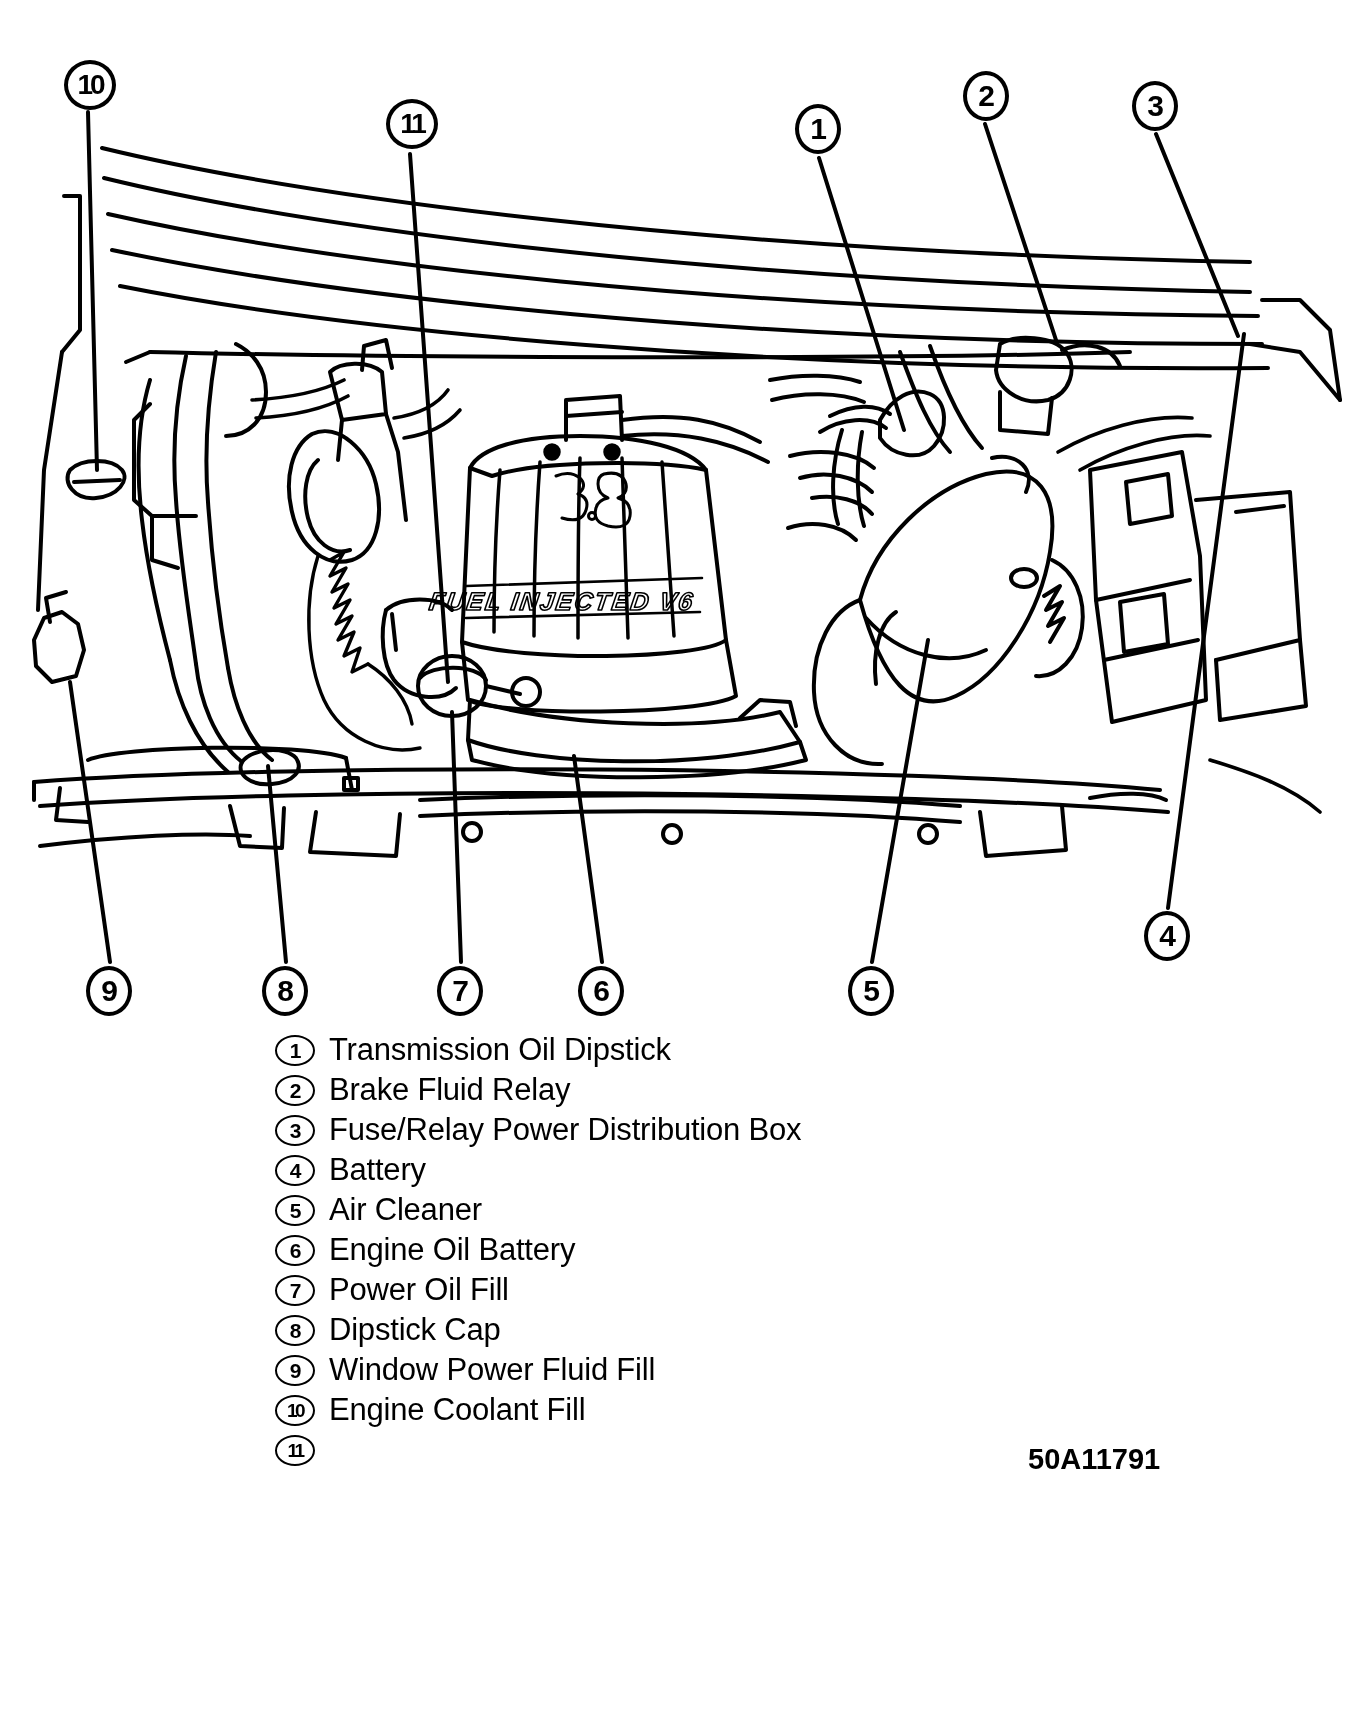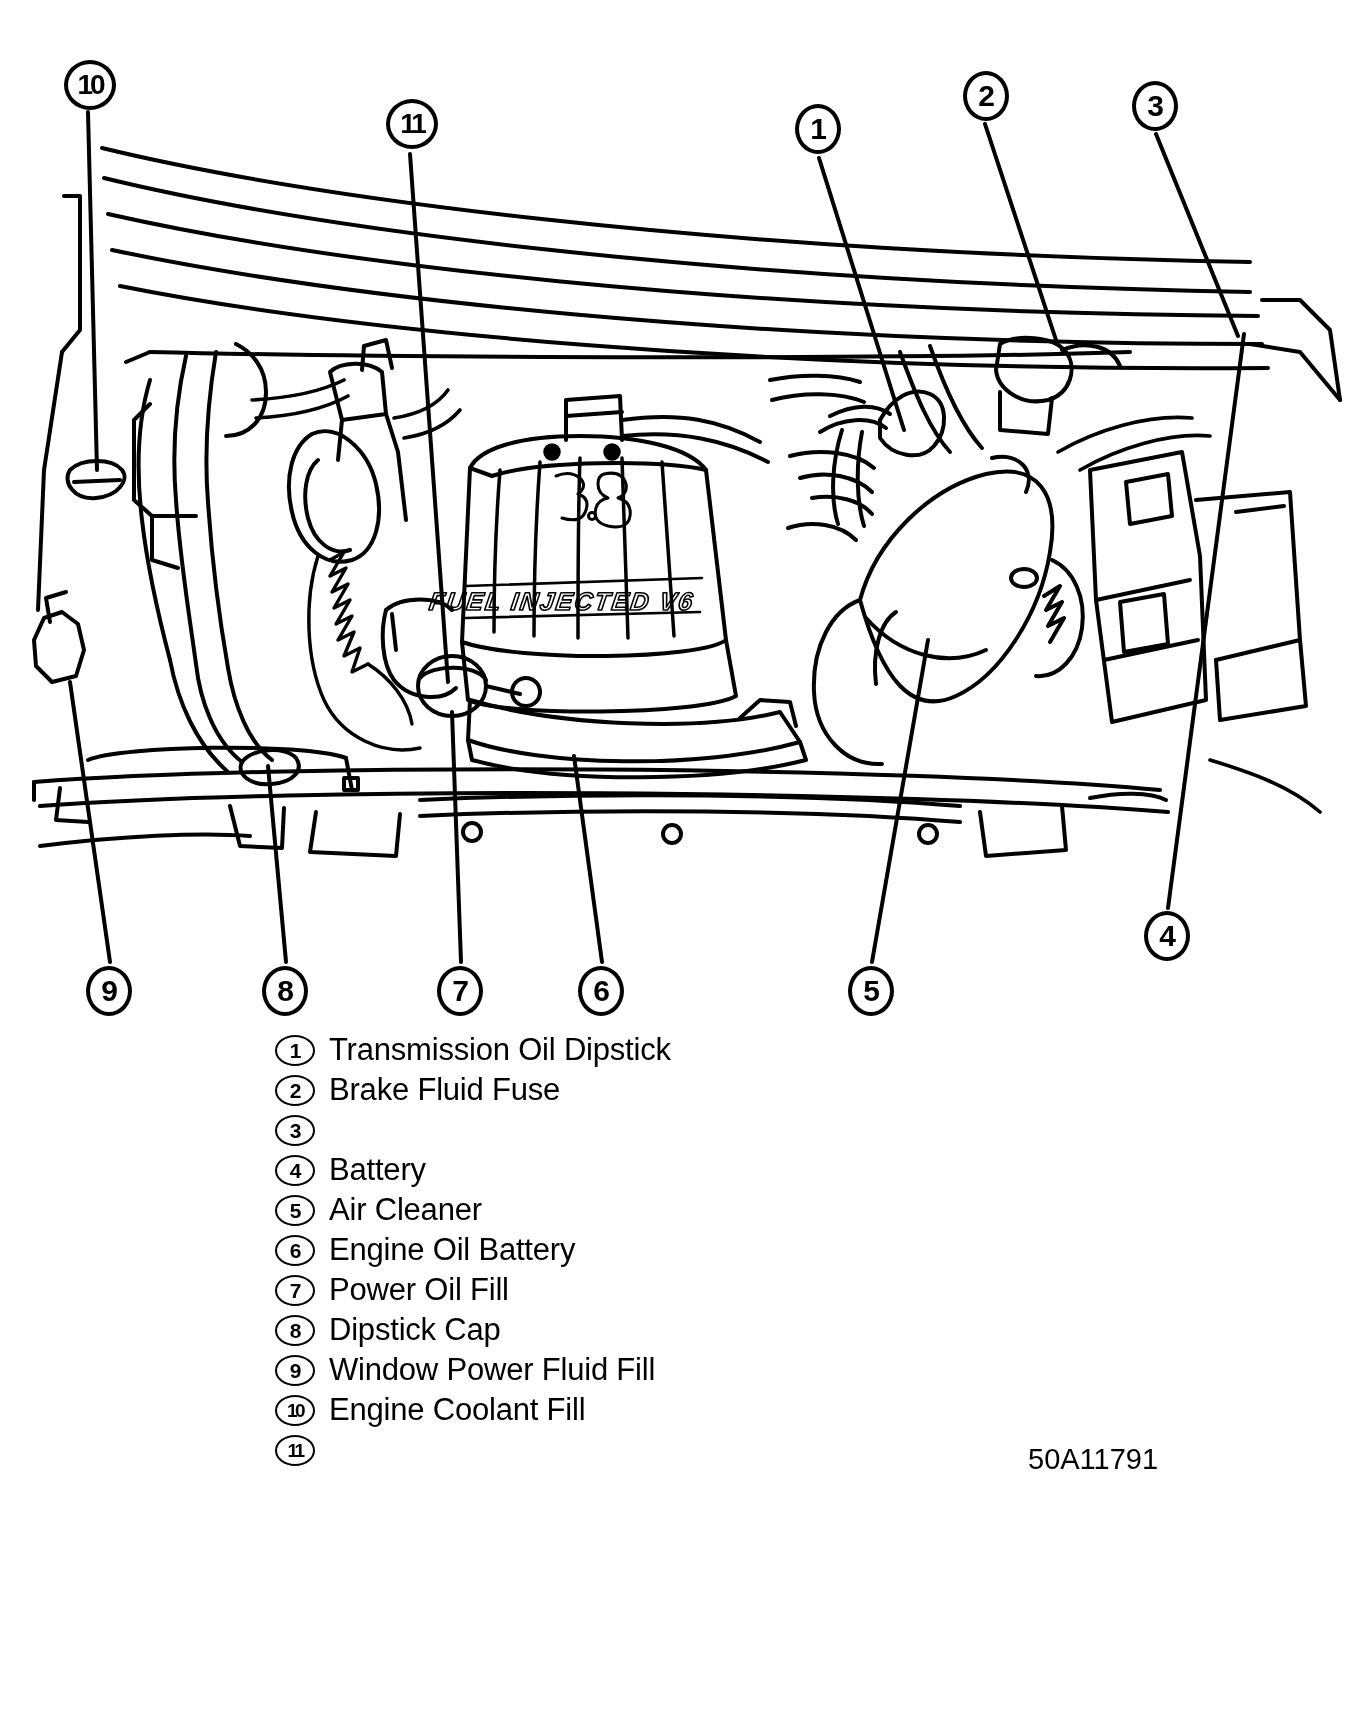--- a/index.html
+++ b/index.html
@@ -87,21 +87,21 @@
     font-size: 31px;
     font-weight: 400;
     letter-spacing: -0.2px;
   }
   
   #drawing-code {
     position: absolute;
     left: 1028px;
     top: 1443px;
     font-size: 29px;
-    font-weight: 400;
+    font-weight: 700;
     letter-spacing: 0px;
     text-align: right;
   }
 </style>
 </head>
 <body>
 
 <div id="page">
 
   <div id="illustration">
@@ -370,27 +370,28 @@
       <div class="legend-num">
           <span>1</span>
         </div>
       <div class="legend-label">Transmission Oil Dipstick</div>
     </div>
 
     <div class="legend-row">
       <div class="legend-num">
           <span>2</span>
         </div>
-      <div class="legend-label">Brake Fluid Fuse</div>
+      <div class="legend-label">Brake Fluid Relay</div>
     </div>
 
     <div class="legend-row">
       <div class="legend-num">
           <span>3</span>
         </div>
+      <div class="legend-label">Fuse/Relay Power Distribution Box</div>
     </div>
 
     <div class="legend-row">
       <div class="legend-num">
           <span>4</span>
         </div>
       <div class="legend-label">Battery</div>
     </div>
 
     <div class="legend-row">

